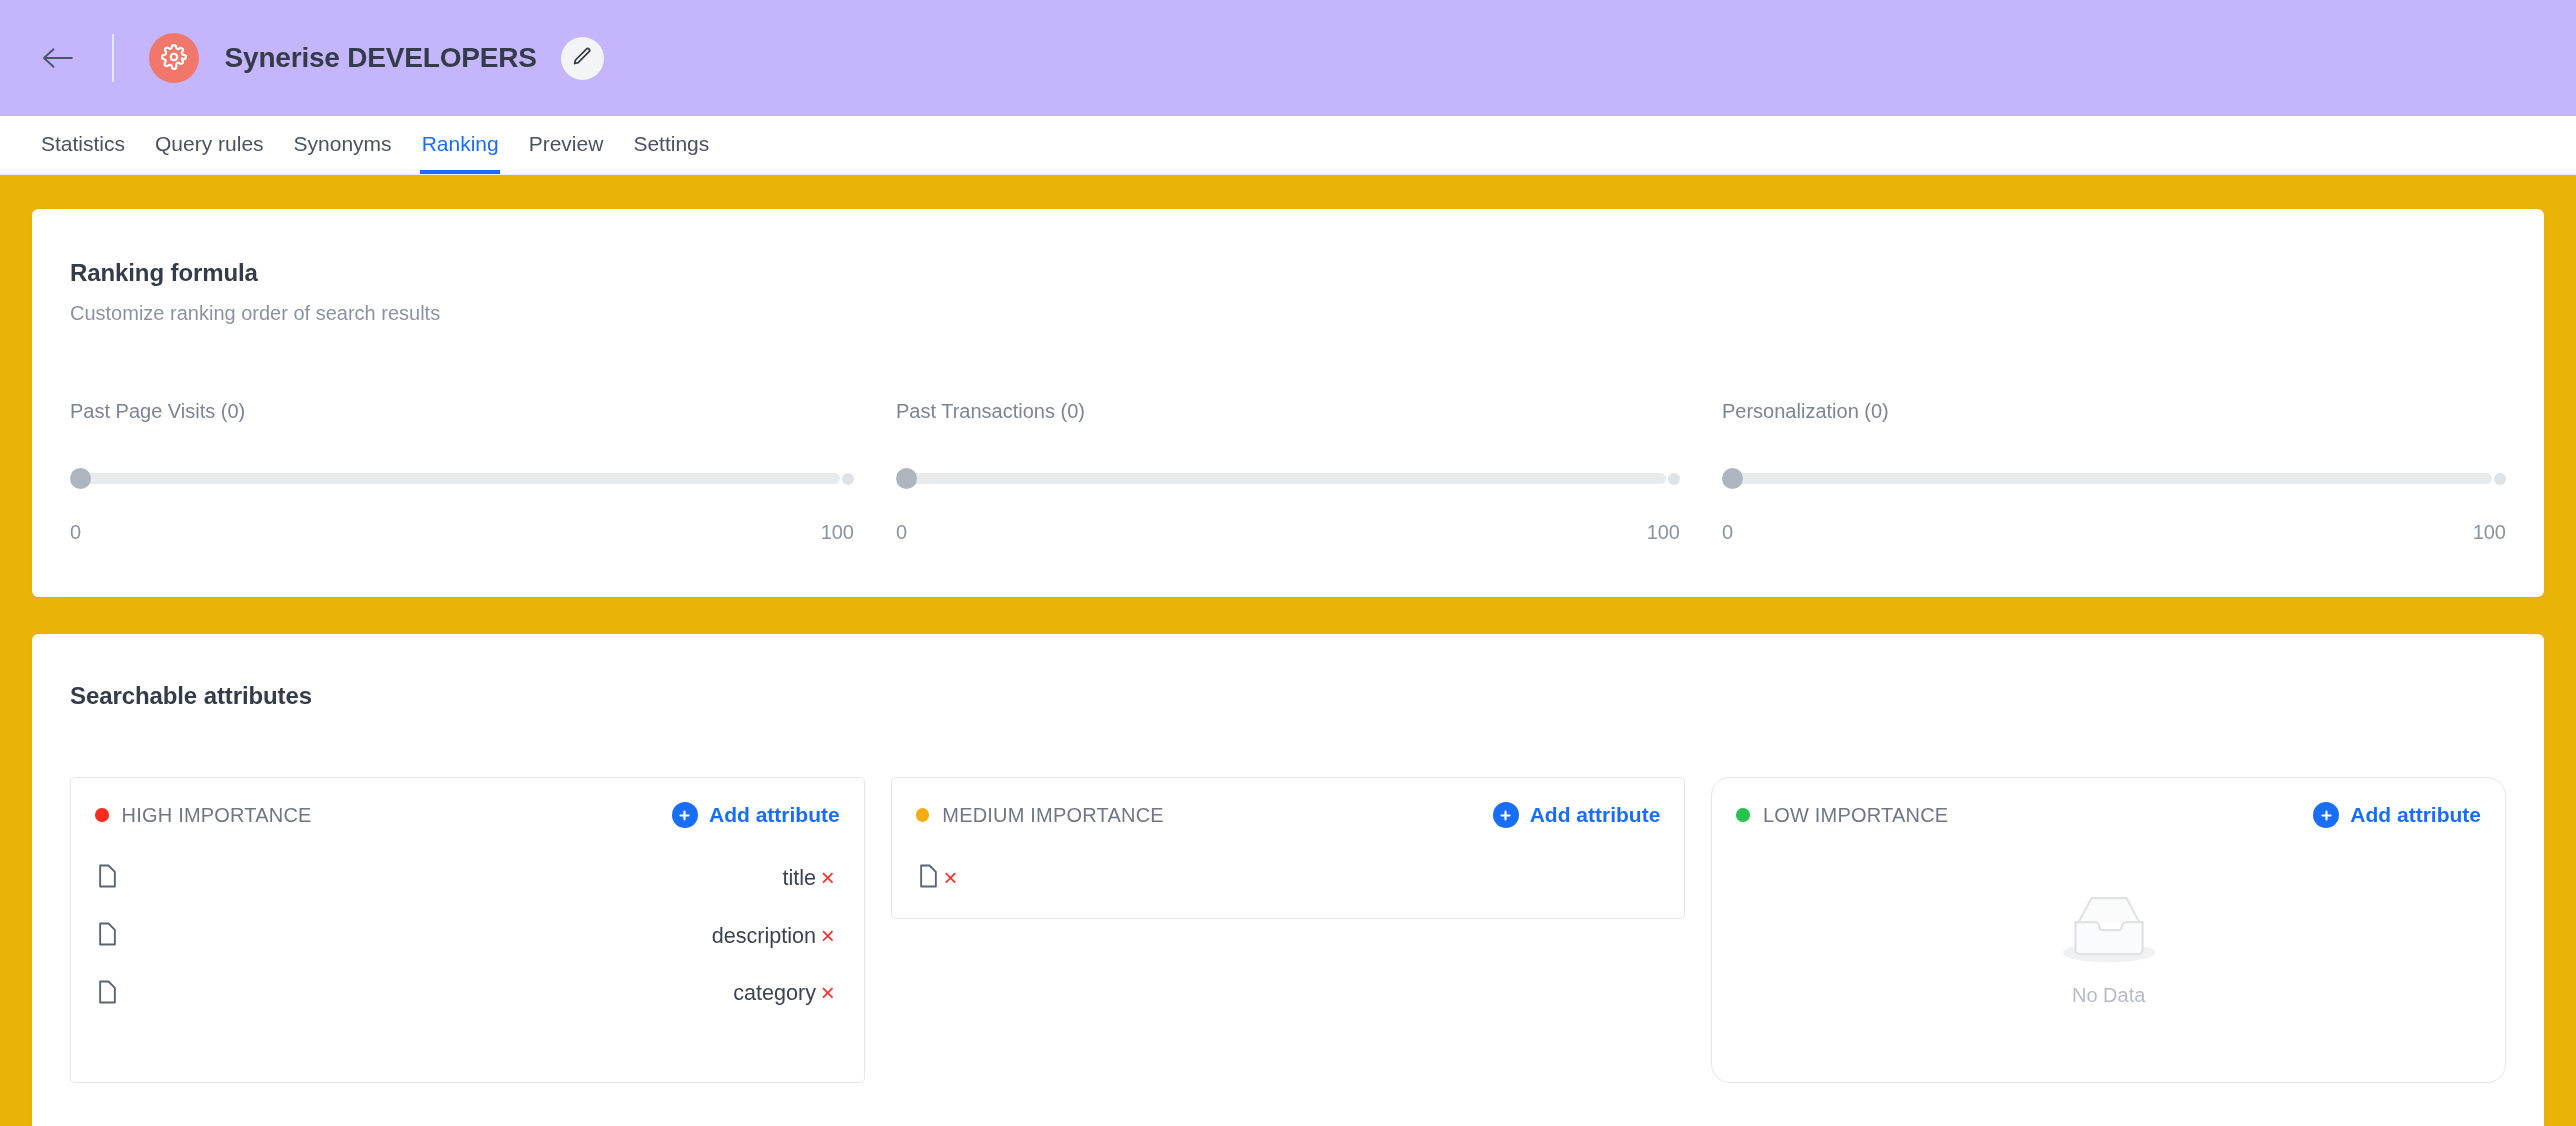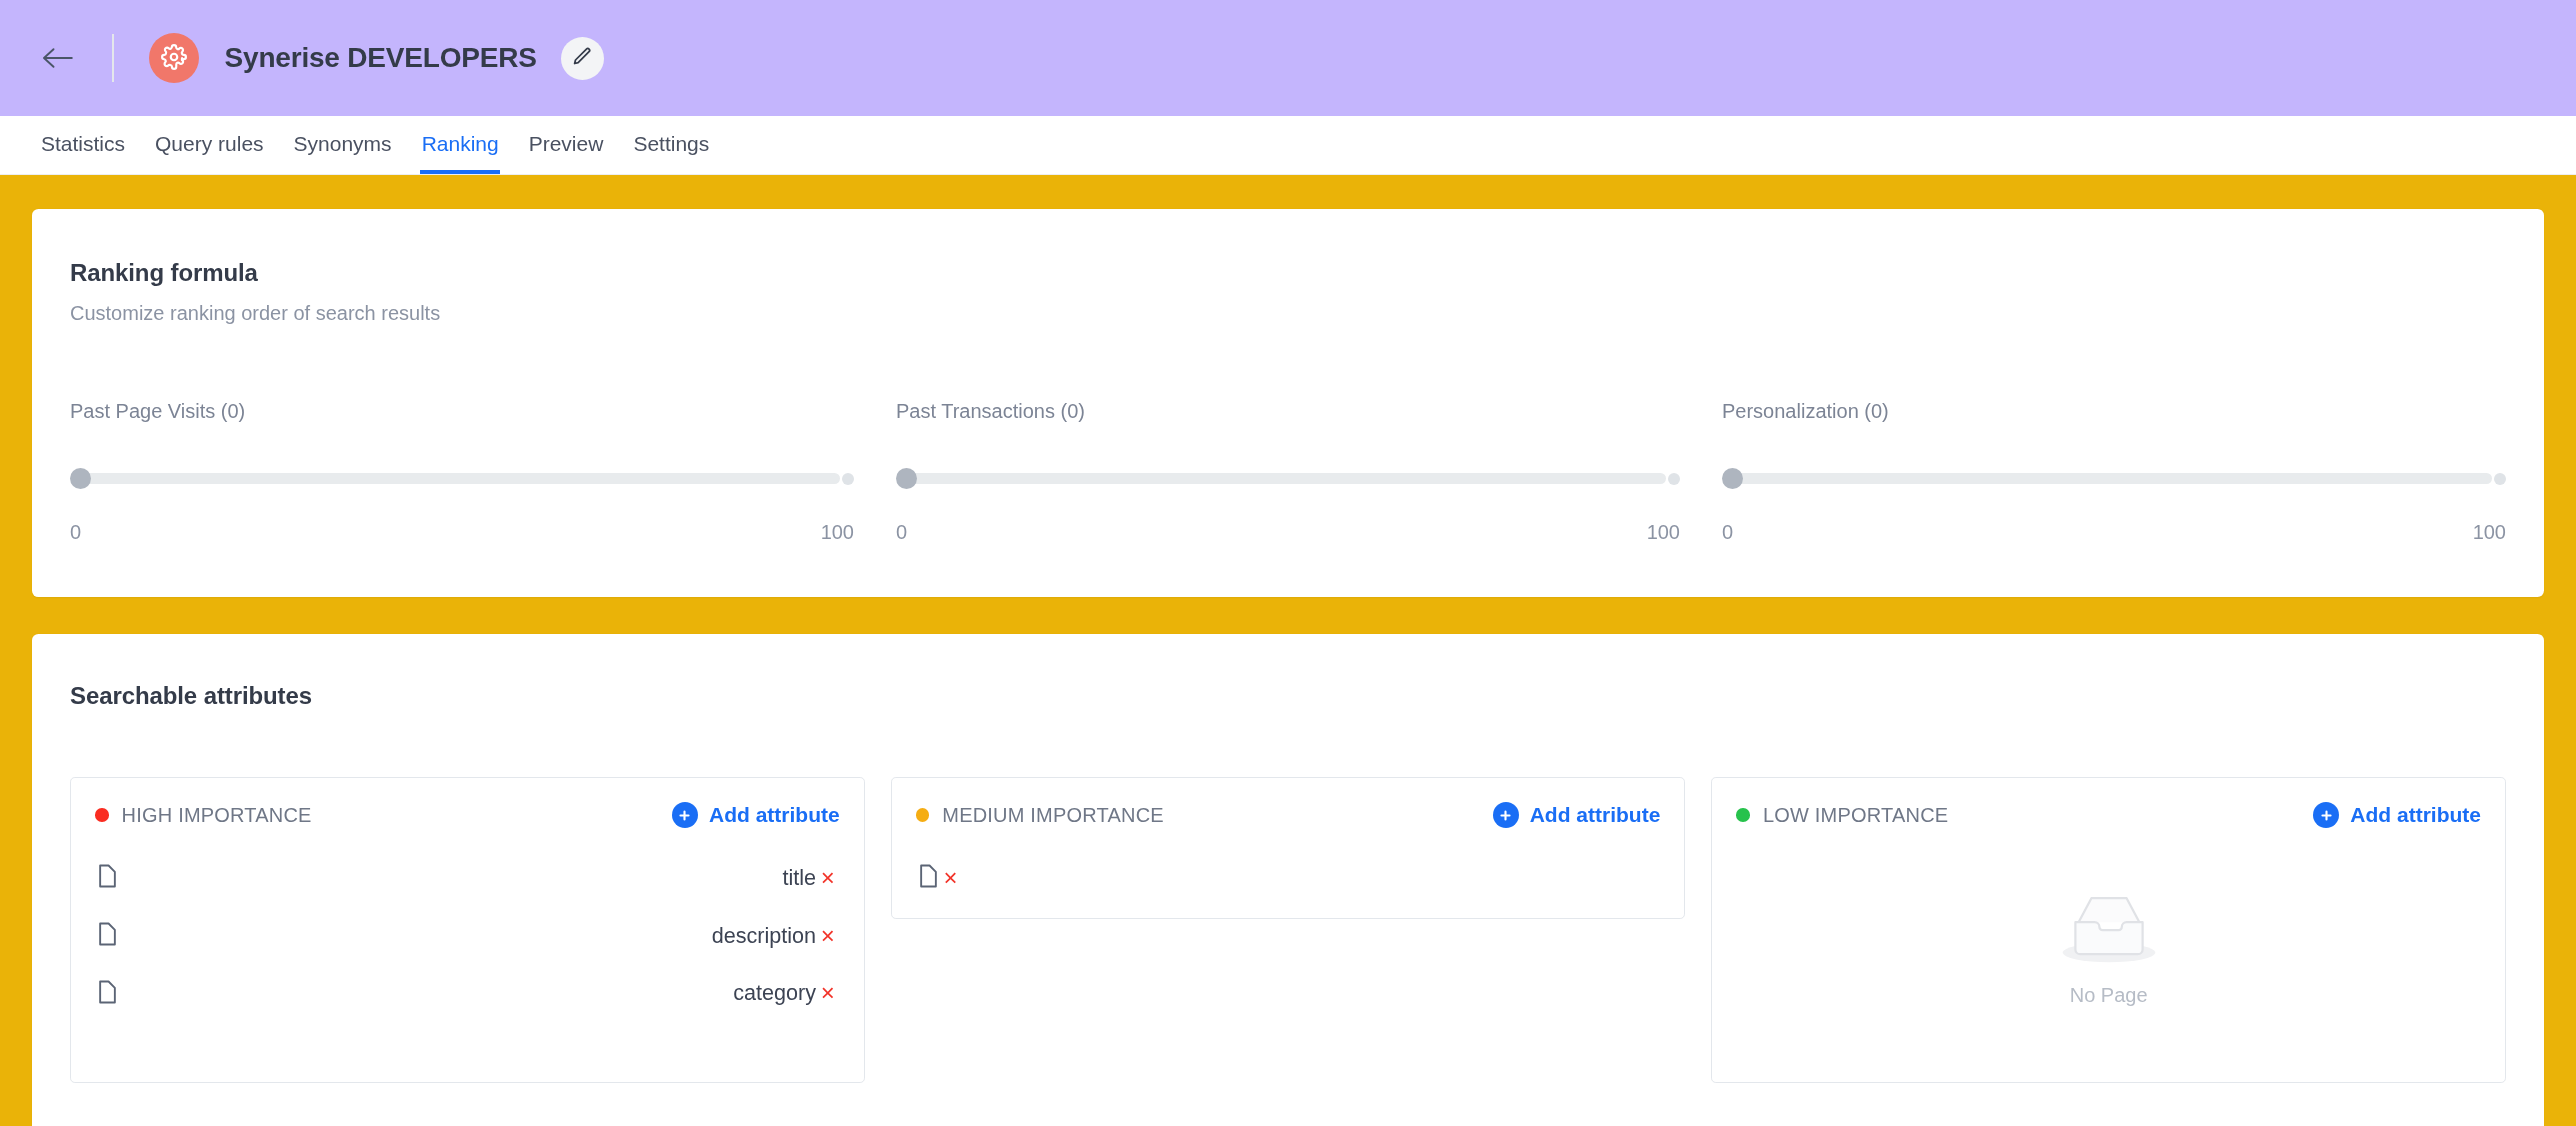--- a/index.html
+++ b/index.html
@@ -258,21 +258,21 @@
     flex: 1 1 auto;
   }
   .remove-x {
     font-size: 24px;
     color: #f2342a;
     cursor: pointer;
     line-height: 1;
     padding: 1.6px 4.8px;
   }
 
-  .bucket.empty { min-height: 306px; }
+  .bucket.empty { min-height: 306px; border-radius: 19px; }
   .empty-state {
     flex: 1 1 auto;
     display: flex;
     flex-direction: column;
     align-items: center;
     justify-content: center;
     padding-bottom: 37px;
   }
   .empty-label {
     font-size: 20px;
@@ -467,21 +467,21 @@
           </div>
         </div>
         <div class="empty-state">
           <span>
             <svg width="106" height="80" viewBox="0 0 66 50" fill="none">
               <ellipse cx="33" cy="41" rx="29" ry="6" fill="#f0f1f3"></ellipse>
               <path d="M14 22 L22 7 h22 l8 15" fill="#fbfbfc" stroke="#e0e2e6" stroke-width="1.4" stroke-linejoin="round"></path>
               <path d="M12 22h12a3 3 0 013 3 2 2 0 002 2h10a2 2 0 002-2 3 3 0 013-3h10v17a3 3 0 01-3 3H15a3 3 0 01-3-3V22z" fill="#fafbfc" stroke="#e0e2e6" stroke-width="1.4" stroke-linejoin="round"></path>
             </svg>
           </span>
-          <span class="empty-label">No Page</span>
+          <span class="empty-label">No Data</span>
         </div>
       </div>
 
     </div>
   </div>
 
 </div>
 
 
 </body></html>

